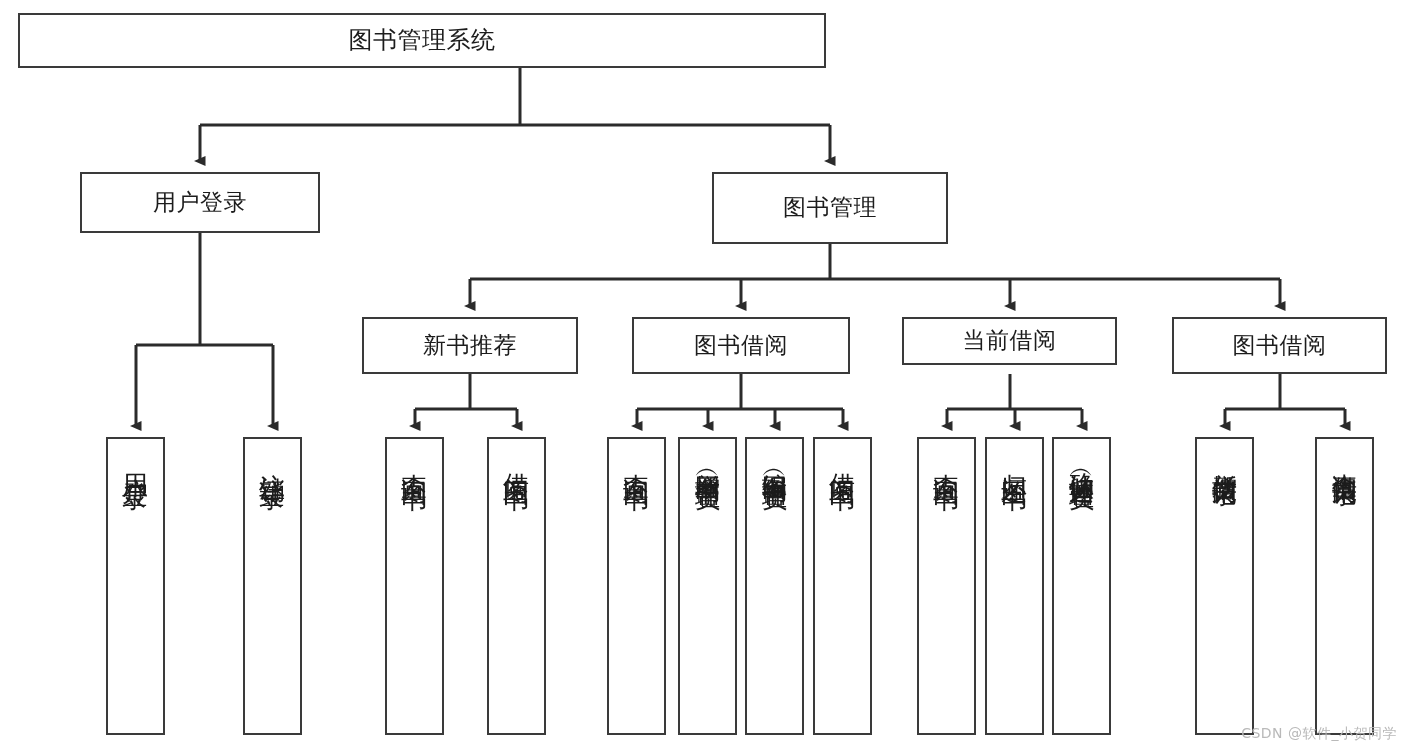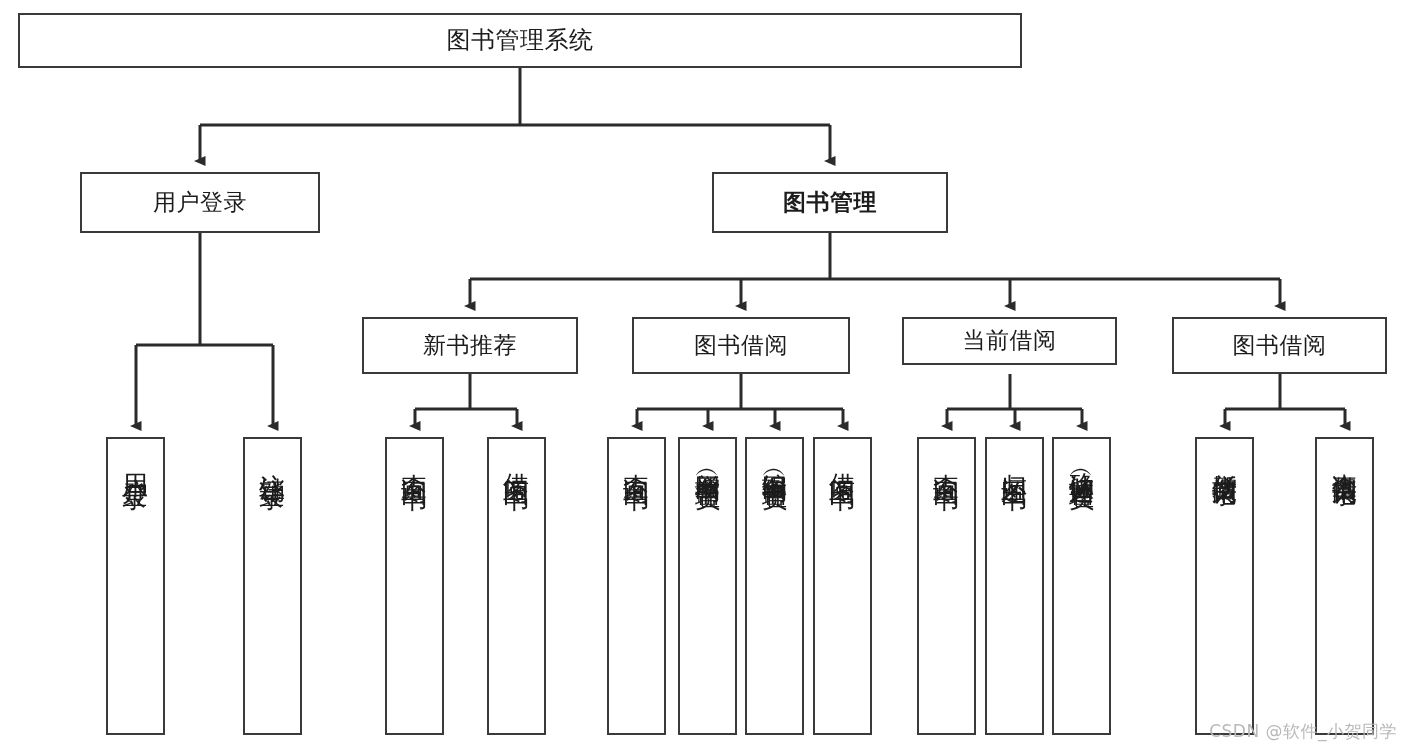--- a/index.html
+++ b/index.html
@@ -61,21 +61,21 @@
     font-size: 25px;
     letter-spacing: 2px;
   }
   .node.root .label {
     font-size: 24px;
   }
   #watermark {
     position: absolute;
     right: 8px;
     bottom: 4px;
-    font-size: 17px;
+    font-size: 14px;
     color: #b9b9b9;
     letter-spacing: 0.5px;
     white-space: nowrap;
     font-family: "DejaVu Sans", "Liberation Sans", sans-serif;
   }
 </style>
 </head>
 <body>
 
 <div id="canvas">
@@ -116,27 +116,27 @@
         <path d="M1015,409 L1015,426" marker-end="url(#arrow)"></path>
         <path d="M1082,409 L1082,426" marker-end="url(#arrow)"></path>
         <path d="M1280,374 L1280,409"></path>
         <path d="M1225,409 L1345,409"></path>
         <path d="M1225,409 L1225,426" marker-end="url(#arrow)"></path>
         <path d="M1345,409 L1345,426" marker-end="url(#arrow)"></path>
       </g>
   </svg>
 
   <div id="nodes-layer">
-      <div class="node horizontal root" style="left: 18px; top: 13px; width: 1004px; height: 55px;">
+      <div class="node horizontal root" style="left: 18px; top: 13px; width: 808px; height: 55px;">
         <span class="label">图书管理系统</span>
       </div>
       <div class="node horizontal" style="left: 80px; top: 172px; width: 240px; height: 61px;">
         <span class="label">用户登录</span>
       </div>
-      <div class="node horizontal" style="left: 712px; top: 172px; width: 236px; height: 61px; font-weight: bold;">
+      <div class="node horizontal" style="left: 712px; top: 172px; width: 236px; height: 72px;">
         <span class="label">图书管理</span>
       </div>
       <div class="node horizontal" style="left: 362px; top: 317px; width: 216px; height: 57px; align-items: center;">
         <span class="label">新书推荐</span>
       </div>
       <div class="node horizontal" style="left: 632px; top: 317px; width: 218px; height: 57px;">
         <span class="label">图书借阅</span>
       </div>
       <div class="node horizontal" style="left: 902px; top: 317px; width: 215px; height: 48px;">
         <span class="label">当前借阅</span>

